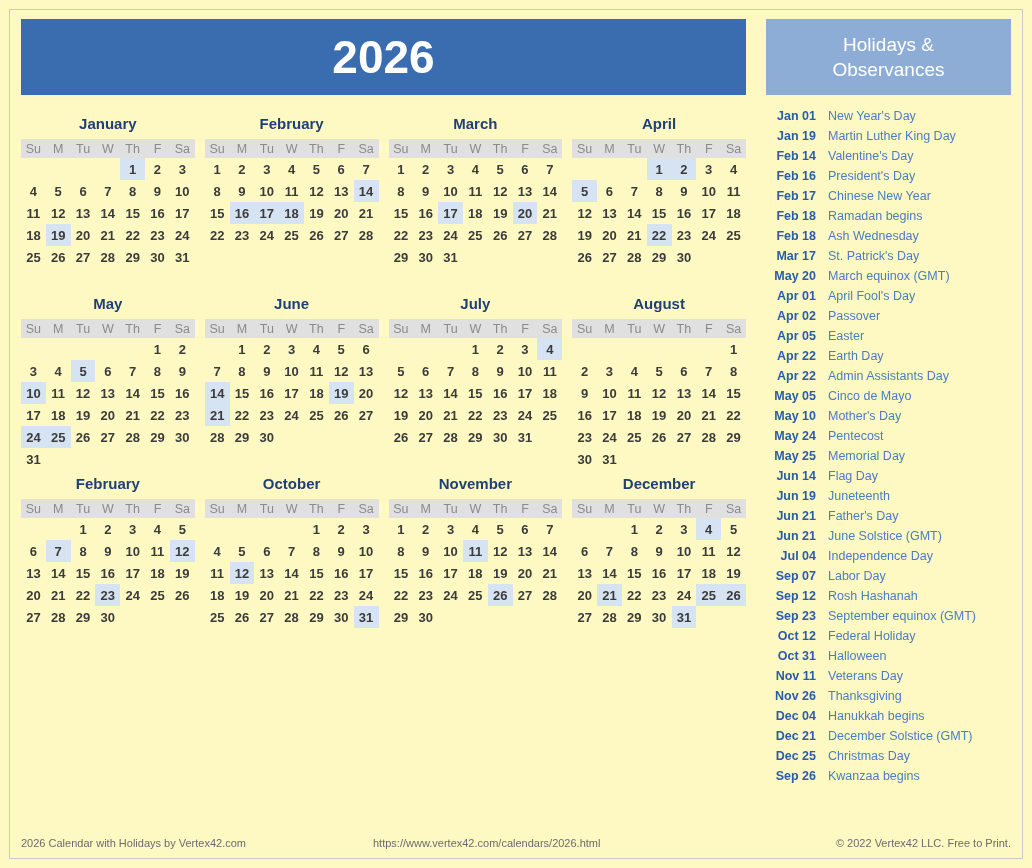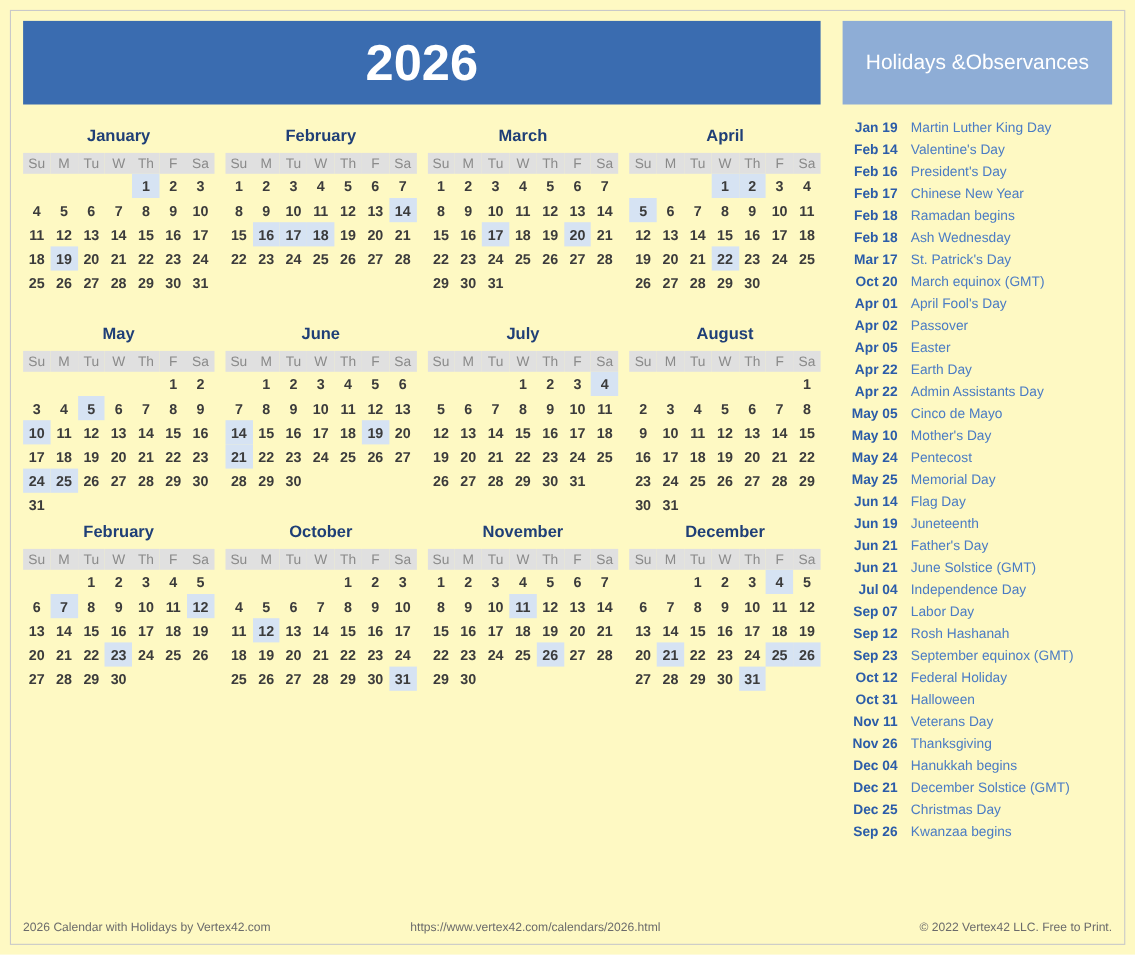--- a/index.html
+++ b/index.html
@@ -93,21 +93,21 @@
   td.we { color: #2d63b4; }
   td.wd { color: #3b3b3b; }
   td.hl { background: #d6e3f3; }
   td.empty { color: transparent; }
 
   
   .side-banner {
     height: 76px;
     background: #8eadd6;
     display: flex;
-    flex-direction: row;
+    flex-direction: column;
     align-items: center;
     justify-content: center;
     color: #ffffff;
     font-size: 19px;
     line-height: 25px;
   }
   .side-banner span { display: block; text-align: center; }
   .holiday-list {
     margin-top: 14px;
     display: flex;
@@ -1029,20 +1029,24 @@
         </div>
     </div>
 
     <div class="side-col">
       <div class="side-banner">
         <span>Holidays &amp;</span>
         <span>Observances</span>
       </div>
       <div class="holiday-list">
           <div class="holiday-row">
+            <span class="holiday-date">Jan 01</span>
+            <span class="holiday-name">New Year's Day</span>
+          </div>
+          <div class="holiday-row">
             <span class="holiday-date">Jan 19</span>
             <span class="holiday-name">Martin Luther King Day</span>
           </div>
           <div class="holiday-row">
             <span class="holiday-date">Feb 14</span>
             <span class="holiday-name">Valentine's Day</span>
           </div>
           <div class="holiday-row">
             <span class="holiday-date">Feb 16</span>
             <span class="holiday-name">President's Day</span>
@@ -1057,21 +1061,21 @@
           </div>
           <div class="holiday-row">
             <span class="holiday-date">Feb 18</span>
             <span class="holiday-name">Ash Wednesday</span>
           </div>
           <div class="holiday-row">
             <span class="holiday-date">Mar 17</span>
             <span class="holiday-name">St. Patrick's Day</span>
           </div>
           <div class="holiday-row">
-            <span class="holiday-date">Oct 20</span>
+            <span class="holiday-date">May 20</span>
             <span class="holiday-name">March equinox (GMT)</span>
           </div>
           <div class="holiday-row">
             <span class="holiday-date">Apr 01</span>
             <span class="holiday-name">April Fool's Day</span>
           </div>
           <div class="holiday-row">
             <span class="holiday-date">Apr 02</span>
             <span class="holiday-name">Passover</span>
           </div>

